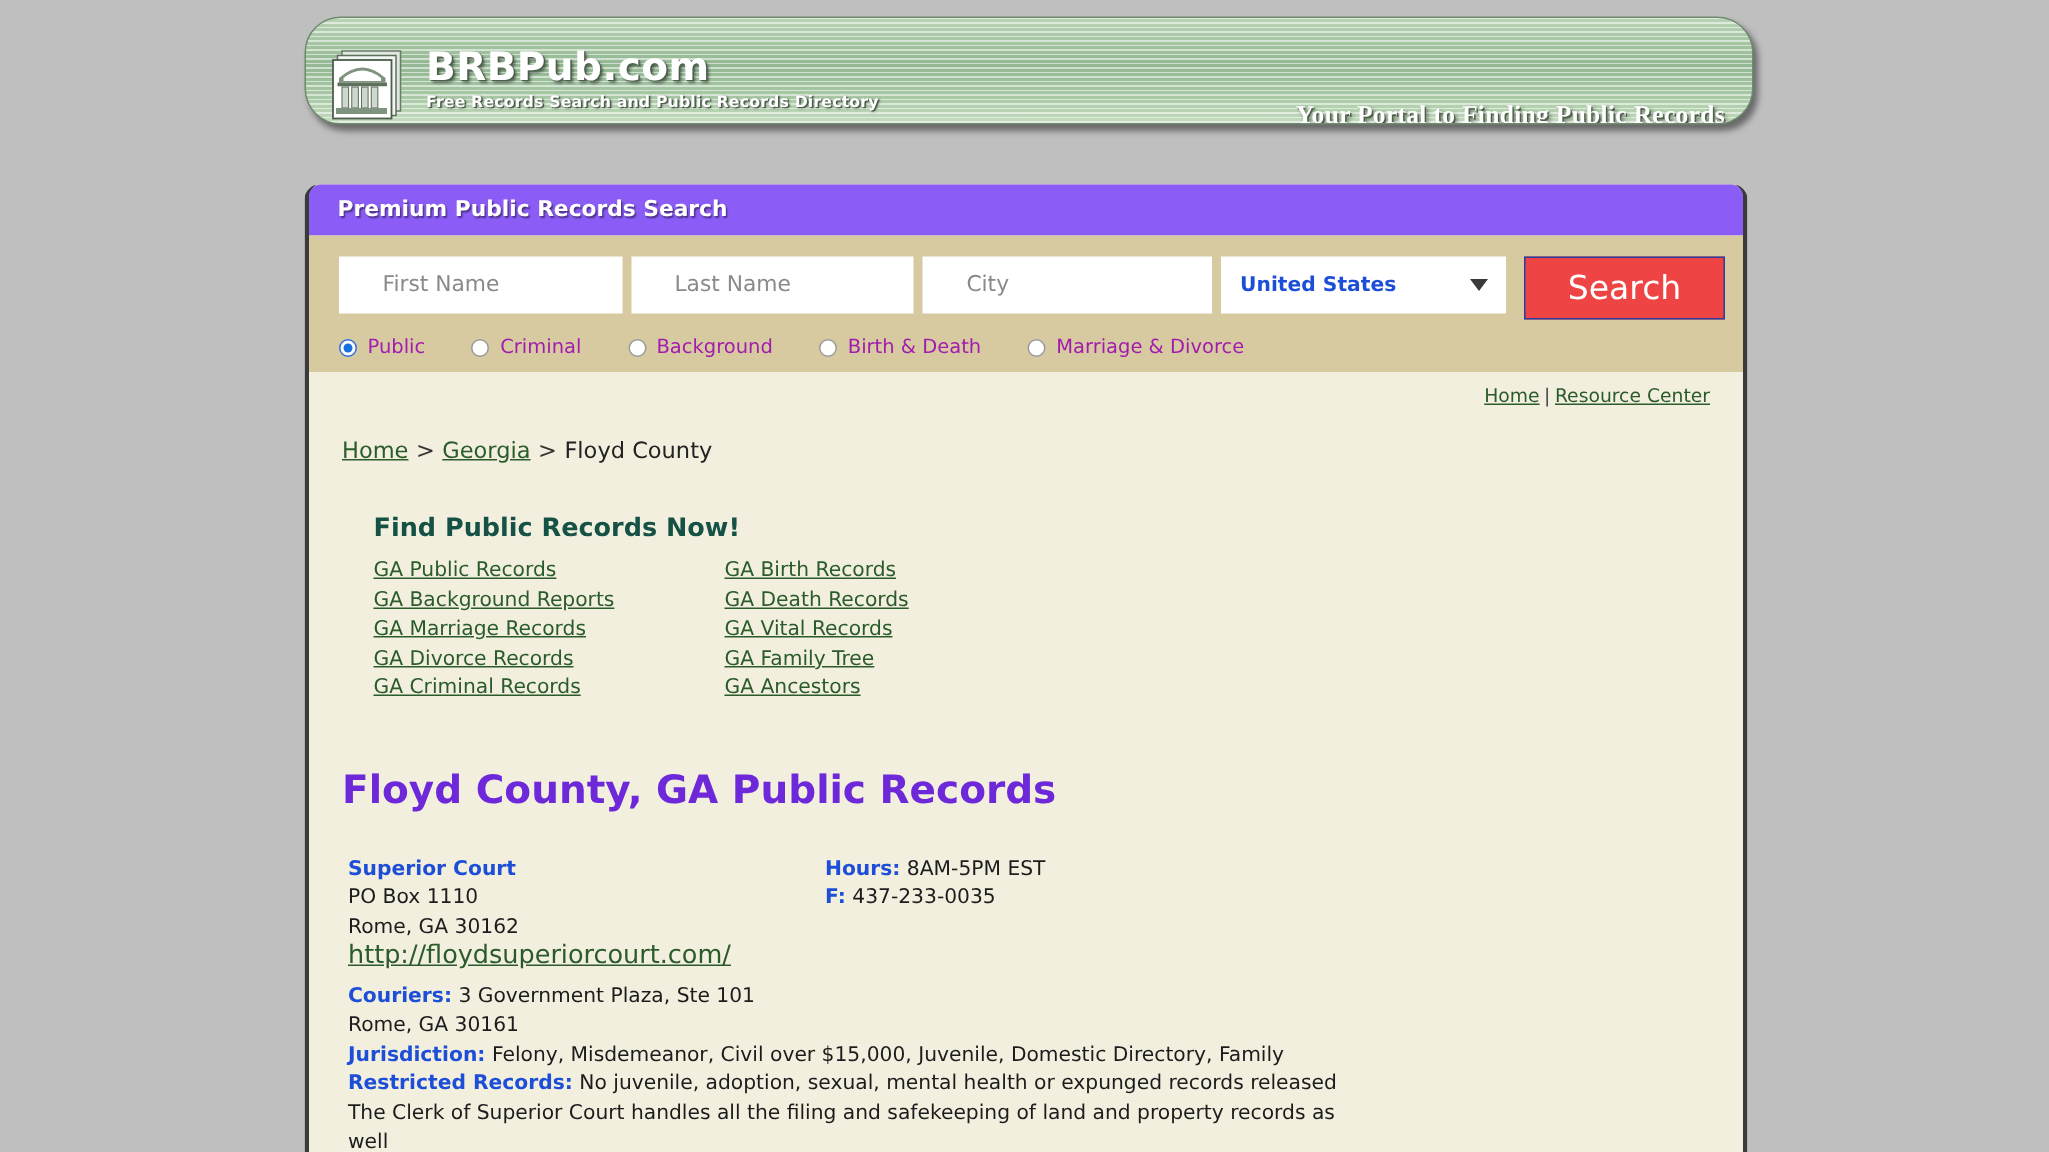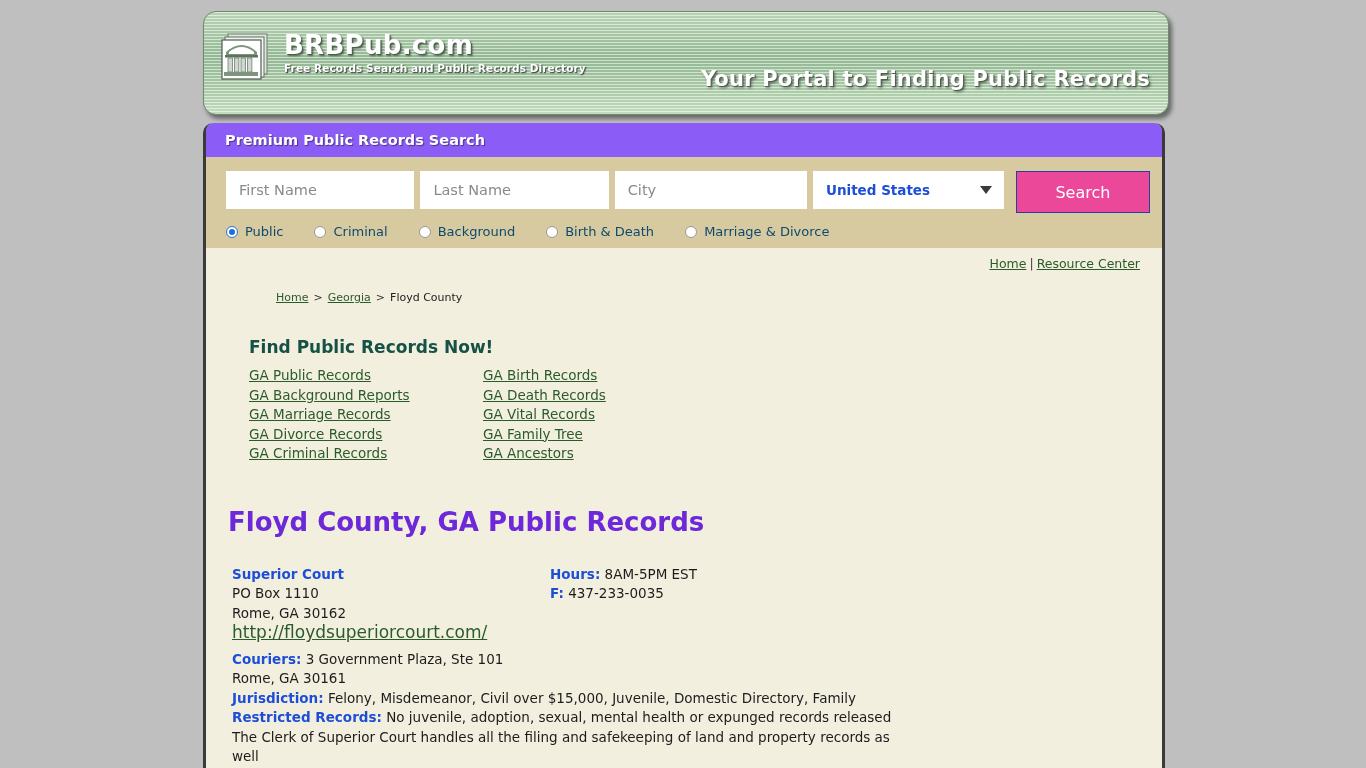--- a/index.html
+++ b/index.html
@@ -13,22 +13,22 @@
     font-family: "DejaVu Sans", sans-serif;
     overflow: hidden;
   }
 
   
   .banner {
     position: absolute;
     left: 203px;
     top: 11px;
     width: 966px;
-    height: 104px;
-    border-radius: 13px;
+    height: 72px;
+    border-radius: 24px;
     background-color: #9cbd9c;
     background-image: repeating-linear-gradient(
         to bottom,
         rgba(255,255,255,0.55) 0px,
         rgba(255,255,255,0.55) 1px,
         rgba(255,255,255,0.0) 1px,
         rgba(255,255,255,0.0) 3px),
       linear-gradient(to bottom, #b9d3b4 0%, #93b893 45%, #a9c9a6 75%, #c3dcbd 100%);
     box-shadow: 3px 4px 4px rgba(0,0,0,0.45);
     border: 1px solid #6f8a6f;
@@ -66,25 +66,26 @@
     font-weight: bold;
     color: #ffffff;
     text-shadow: 1px 1px 0 #4a5e4a, 1px 1px 2px rgba(0,0,0,0.5);
     margin-top: 3px;
     letter-spacing: 0.1px;
   }
   .banner-tagline {
     position: absolute;
     right: 18px;
     top: 55px;
-    font-size: 21px;
+    font-size: 17px;
     font-weight: bold;
     color: #ffffff;
     text-shadow: 1px 1px 0 #4f5f4a, 2px 2px 3px rgba(0,0,0,0.5);
     letter-spacing: 0.2px;
+    font-family: Liberation Serif, serif;
   }
 
   
   .content {
     position: absolute;
     left: 203px;
     top: 123px;
     width: 962px;
     min-height: 645px;
     background: #f3efdf;
@@ -119,21 +120,21 @@
   .search-row {
     display: flex;
     align-items: stretch;
     gap: 3px;
   }
   .field {
     background: #ffffff;
     height: 38px;
     display: flex;
     align-items: center;
-    padding-left: 13px;
+    padding-left: 29px;
     box-sizing: border-box;
     font-size: 14.5px;
     color: #8a8a8a;
     font-family: "DejaVu Sans", sans-serif;
   }
   .field.first { width: 196px; }
   .field.last  { width: 196px; margin-left: 3px; }
   .field.city  { width: 200px; margin-left: 3px; }
   .select-box {
     background: #ffffff;
@@ -152,42 +153,42 @@
   .caret {
     width: 0; height: 0;
     border-left: 6px solid transparent;
     border-right: 6px solid transparent;
     border-top: 8px solid #3a3a3a;
   }
   .search-btn {
     margin-left: 9px;
     width: 138px;
     height: 40px;
-    background: #ec4899;
+    background: #ef4444;
     border: 1px solid #2a3ea0;
     color: #ffffff;
-    font-size: 16px;
+    font-size: 22px;
     font-family: "DejaVu Sans", sans-serif;
     display: flex;
     align-items: center;
     justify-content: center;
     cursor: pointer;
   }
   .radio-row {
     display: flex;
     align-items: center;
     margin-top: 11px;
     gap: 0px;
   }
   .radio-item {
     display: flex;
     align-items: center;
     margin-right: 31px;
     font-size: 13px;
-    color: #0c4a6e;
+    color: #a21caf;
     cursor: pointer;
     justify-content: center;
   }
   .radio-dot {
     width: 12px; height: 12px;
     border-radius: 50%;
     background: #ffffff;
     border: 1px solid #9a9a9a;
     box-sizing: border-box;
     margin-right: 7px;
@@ -216,23 +217,22 @@
   }
   .toplinks a, a.glink {
     color: #2a5b2a;
     text-decoration: underline;
   }
   .sep { color: #444; margin: 0 3px; }
 
   
   .breadcrumb {
     padding: 20px 0 0 22px;
-    font-size: 11px;
+    font-size: 15px;
     color: #222;
-    margin-left: 48px;
   }
   .breadcrumb .crumb-sep { margin: 0 5px; color: #333; }
 
   
   .findblock {
     padding: 33px 0 0 22px;
     margin-left: 21px;
   }
   .findblock h2 {
     margin: 0 0 9px 0;

